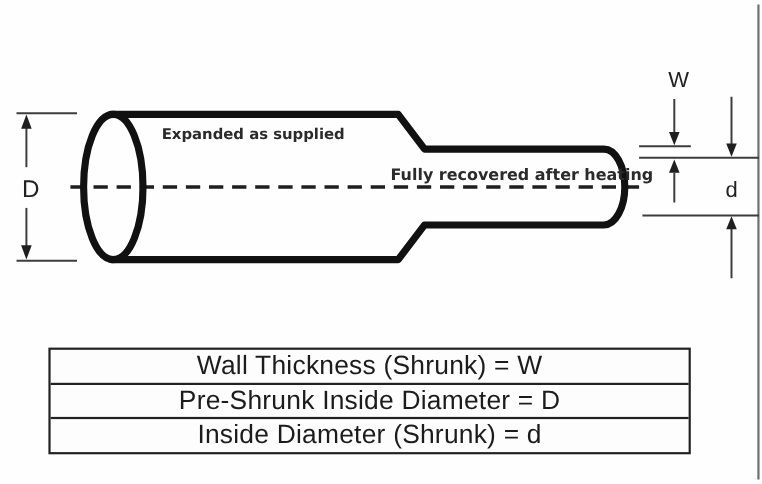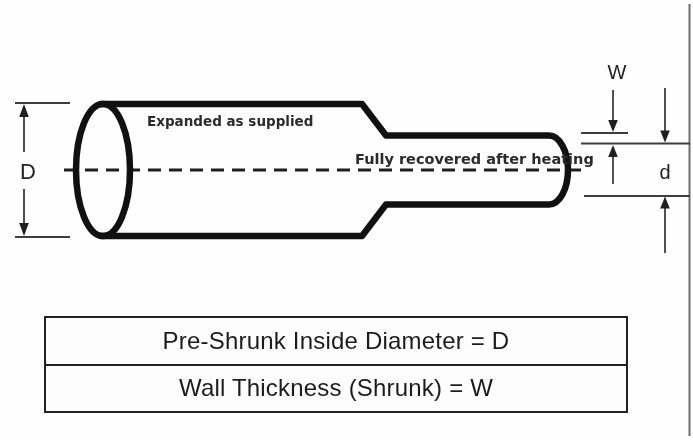--- a/index.html
+++ b/index.html
@@ -86,17 +86,18 @@
       <line x1="665" y1="88" x2="665" y2="131"></line>
       <line x1="584" y1="196" x2="690" y2="196"></line>
       <line x1="665" y1="208" x2="665" y2="253"></line>
     </g>
     <polygon points="665,142.5 660.2,130.5 669.8,130.5" fill="#1f1f1f"></polygon>
     <polygon points="665,196.5 660.2,208.5 669.8,208.5" fill="#1f1f1f"></polygon>
     <text x="665" y="179" font-size="20" text-anchor="middle" class="dim-label">d</text>
   </svg>
 
   <div class="spec-table">
+    <div class="spec-row">Wall Thickness (Shrunk) = W</div>
     <div class="spec-row">Pre-Shrunk Inside Diameter = D</div>
-    <div class="spec-row">Wall Thickness (Shrunk) = W</div>
+    <div class="spec-row">Inside Diameter (Shrunk) = d</div>
   </div>
 
 </div>
 
 </body></html>

